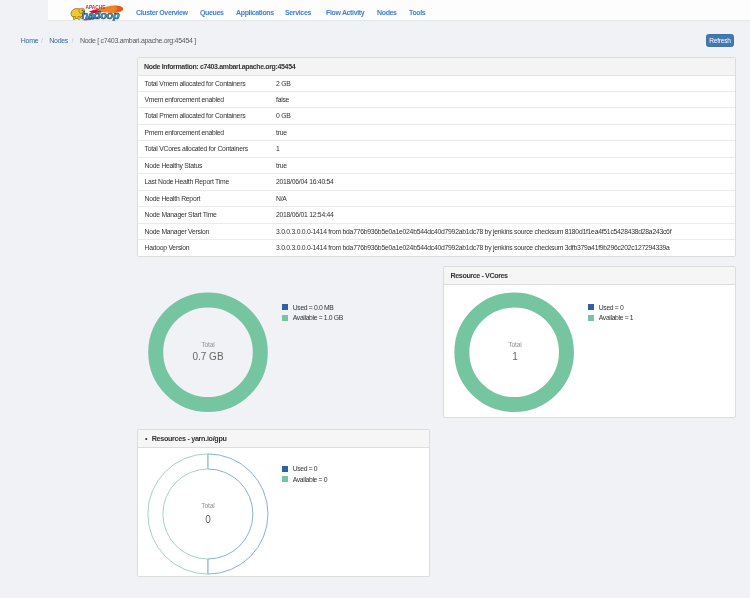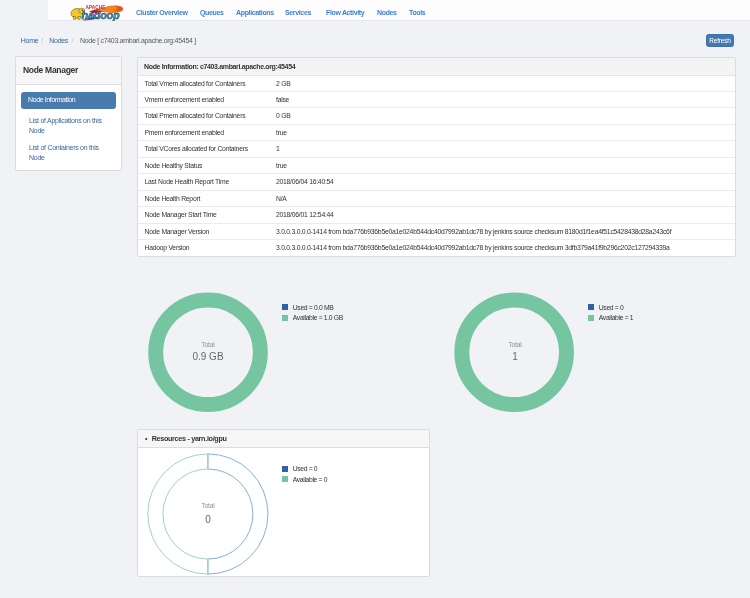--- a/index.html
+++ b/index.html
@@ -66,26 +66,20 @@
     <span class="navlink" style="left:361px">Tools</span>
   </div>
 
   <span class="crumb" style="left:20.8px"><a>Home</a></span>
   <span class="crumb sep" style="left:41px">/</span>
   <span class="crumb" style="left:49.3px"><a>Nodes</a></span>
   <span class="crumb sep" style="left:71.5px">/</span>
   <span class="crumb cur" style="left:80px">Node [ c7403.ambari.apache.org:45454 ]</span>
   <div id="refresh">Refresh</div>
 
-  <div id="side" class="panel">
-    <div class="phead">Node Manager</div>
-    <div id="sbtn">Node Information</div>
-    <div class="slink" style="top:58.7px">List of Applications on this Node</div>
-    <div class="slink" style="top:86px">List of Containers on this Node</div>
-  </div>
 
   <div id="tbl">
     <div class="hrow">Node Information: c7403.ambari.apache.org:45454</div>
     <div class="trow">
         <span class="tc1">Total Vmem allocated for Containers</span>
         <span class="tc2">2 GB</span>
       </div>
     <div class="trow">
         <span class="tc1">Vmem enforcement enabled</span>
         <span class="tc2">false</span>
@@ -125,24 +119,27 @@
     <div class="trow">
         <span class="tc1">Hadoop Version</span>
         <span class="tc2">3.0.0.3.0.0.0-1414 from bda776b936b5e0a1e024b544dc40d7992ab1dc78 by jenkins source checksum 3dfb379a41f9b296c202c127294339a</span>
       </div>
   </div>
 
   <svg class="abs" style="left:137px;top:283.5px" width="293" height="134">
     <circle cx="71" cy="68.3" r="52.3" fill="none" stroke="#76c5a1" stroke-width="15"></circle>
   </svg>
   <div class="ctot" style="left:161px;top:341px;width:94px">Total</div>
-  <div class="cnum" style="left:161px;top:350.5px;width:94px">0.9 GB</div>
+  <div class="cnum" style="left:161px;top:350.5px;width:94px">0.7 GB</div>
   <div class="legend" style="left:282.3px;top:303.5px"><span class="sq sqb"></span>Used = 0.0 MB</div>
   <div class="legend" style="left:282.3px;top:314px"><span class="sq sqg"></span>Available = 1.0 GB</div>
 
+  <div class="panel" style="left:443px;top:266px;width:293px;height:152px">
+    <div class="phead chead" style="letter-spacing:-0.42px">Resource - VCores</div>
+  </div>
   <svg class="abs" style="left:443px;top:283.5px" width="293" height="134">
     <circle cx="71.15" cy="68.3" r="52.3" fill="none" stroke="#76c5a1" stroke-width="15"></circle>
   </svg>
   <div class="ctot" style="left:468px;top:341px;width:94px">Total</div>
   <div class="cnum" style="left:468px;top:350.5px;width:94px">1</div>
   <div class="legend" style="left:588.3px;top:303.5px"><span class="sq sqb"></span>Used = 0</div>
   <div class="legend" style="left:588.3px;top:314px"><span class="sq sqg"></span>Available = 1</div>
 
   <div class="panel" style="left:137px;top:429px;width:293px;height:148px">
     <div class="phead chead"><span style="font-size:7px;margin-right:4.5px;margin-left:0.5px;color:#333">•</span>Resources - yarn.io/gpu</div>

